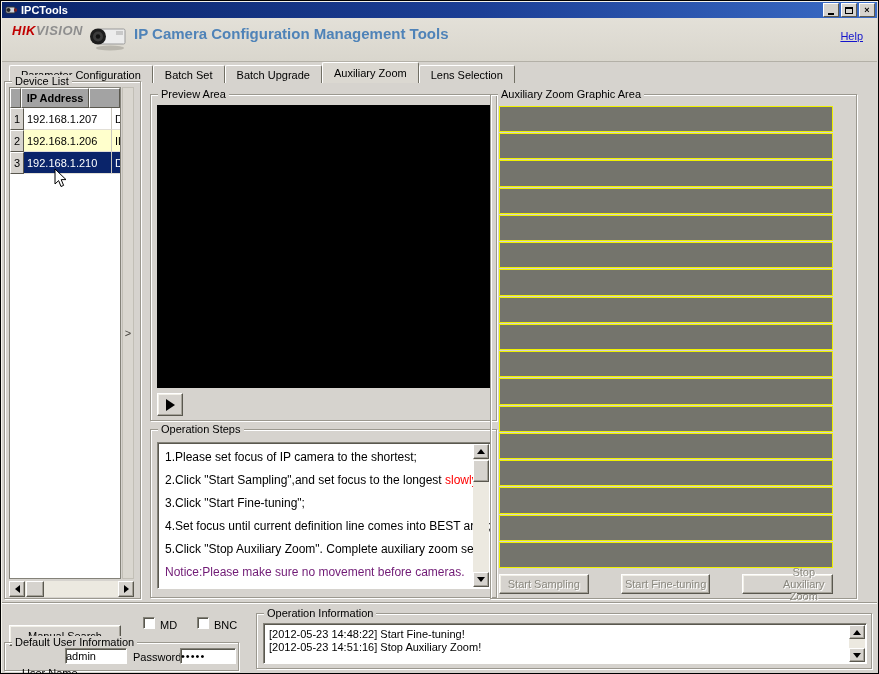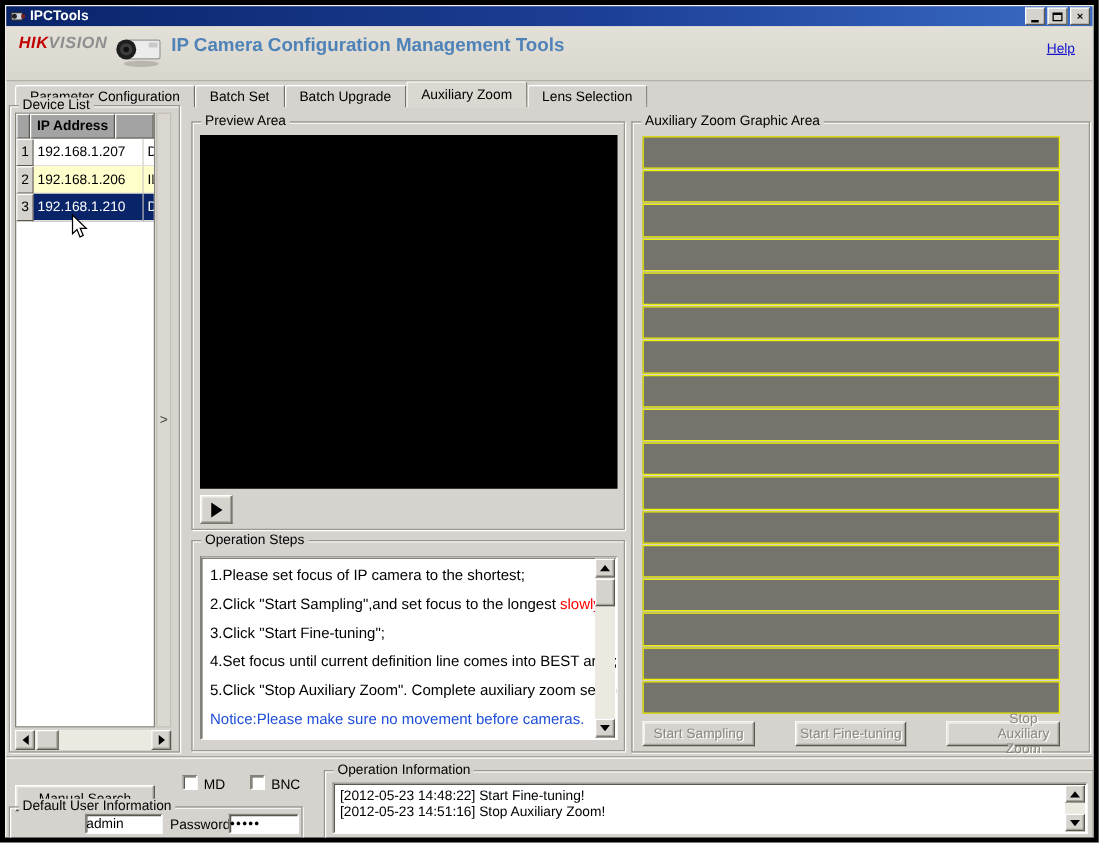--- a/index.html
+++ b/index.html
@@ -2,21 +2,21 @@
 <html><head>
 <meta charset="utf-8">
 <style>
   * { margin:0; padding:0; box-sizing:border-box; }
   html,body { background:#808080; }
   .win {
     position:relative; width:879px; height:674px;
     background:#d6d3ce;
     font-family:"Liberation Sans", sans-serif;
     font-size:11px; color:#000;
-    border:4px solid #000000;
+    border:1px solid #000000;
     box-shadow: inset 1px 1px 0 #f4f2ea;
     overflow:hidden;
   }
   
   .titlebar {
     position:absolute; left:1px; top:1px; right:1px; height:16px;
     background:linear-gradient(90deg,#0a246a 0%,#1c3f96 55%,#3a6bc5 100%);
     display:flex; align-items:center; padding:0 2px 0 3px;
   }
   .title-text { color:#fff; font-weight:bold; font-size:11px; margin-left:3px; flex:1; }
@@ -99,21 +99,21 @@
   .drow .model { width:40px; flex:none; display:flex; align-items:center; padding-left:3px; border-bottom:1px solid #e2dfd6; background:#fff; }
   .drow.hl .ip, .drow.hl .model { background:#ffffcc; }
   .drow.sel .ip, .drow.sel .model { background:#0a246a; color:#fff; }
   .expander { position:absolute; left:121px; top:86px; width:12px; height:492px; background:#dad7d0; border:1px solid #c2bfb6; display:flex; align-items:center; justify-content:center; color:#44423c; cursor:pointer; }
   
   .gbands { position:absolute; display:flex; flex-direction:column; gap:1px; }
   .gband { flex:1; background:#74746c; border:1px solid #eef000; }
   
   .step { line-height:14px; margin-bottom:9px; font-size:12px; white-space:nowrap; }
   .seg-red { color:#ff0000; }
-  .seg-orange { color:#1d4ed8; }
+  .seg-orange { color:#701a75; }
   .logline { line-height:13px; white-space:nowrap; }
   .lbl { position:absolute; white-space:nowrap; }
   .cursor-svg { position:absolute; pointer-events:none; z-index:50; }
 </style>
 </head>
 <body>
 
 <div class="win">
 
   <div class="titlebar">
@@ -225,21 +225,21 @@
             <span class="arrow ar-up"></span>
           </div>
         <div class="sb-btn" style="left:0; top:16px; width:16px; height:22px;"></div>
         <div class="sb-btn" style="left:0; bottom:0; width:16px; height:15px;">
             <span class="arrow ar-down"></span>
           </div>
       </div>
     </div>
   </div>
 
-  <div class="gb" style="left:501px; top:93px; width:367px; height:505px;">
+  <div class="gb" style="left:489px; top:93px; width:367px; height:505px;">
     <span class="gb-label">Auxiliary Zoom Graphic Area</span>
     <div class="gbands" id="gbands" style="left:8px; top:11px; width:334px; height:462px;">
         <div class="gband" style="background: rgb(116, 116, 108); border-color: rgb(238, 240, 0);"></div>
         <div class="gband" style="background: rgb(116, 116, 108); border-color: rgb(238, 240, 0);"></div>
         <div class="gband" style="background: rgb(116, 116, 108); border-color: rgb(238, 240, 0);"></div>
         <div class="gband" style="background: rgb(116, 116, 108); border-color: rgb(238, 240, 0);"></div>
         <div class="gband" style="background: rgb(116, 116, 108); border-color: rgb(238, 240, 0);"></div>
         <div class="gband" style="background: rgb(116, 116, 108); border-color: rgb(238, 240, 0);"></div>
         <div class="gband" style="background: rgb(116, 116, 108); border-color: rgb(238, 240, 0);"></div>
         <div class="gband" style="background: rgb(116, 116, 108); border-color: rgb(238, 240, 0);"></div>

